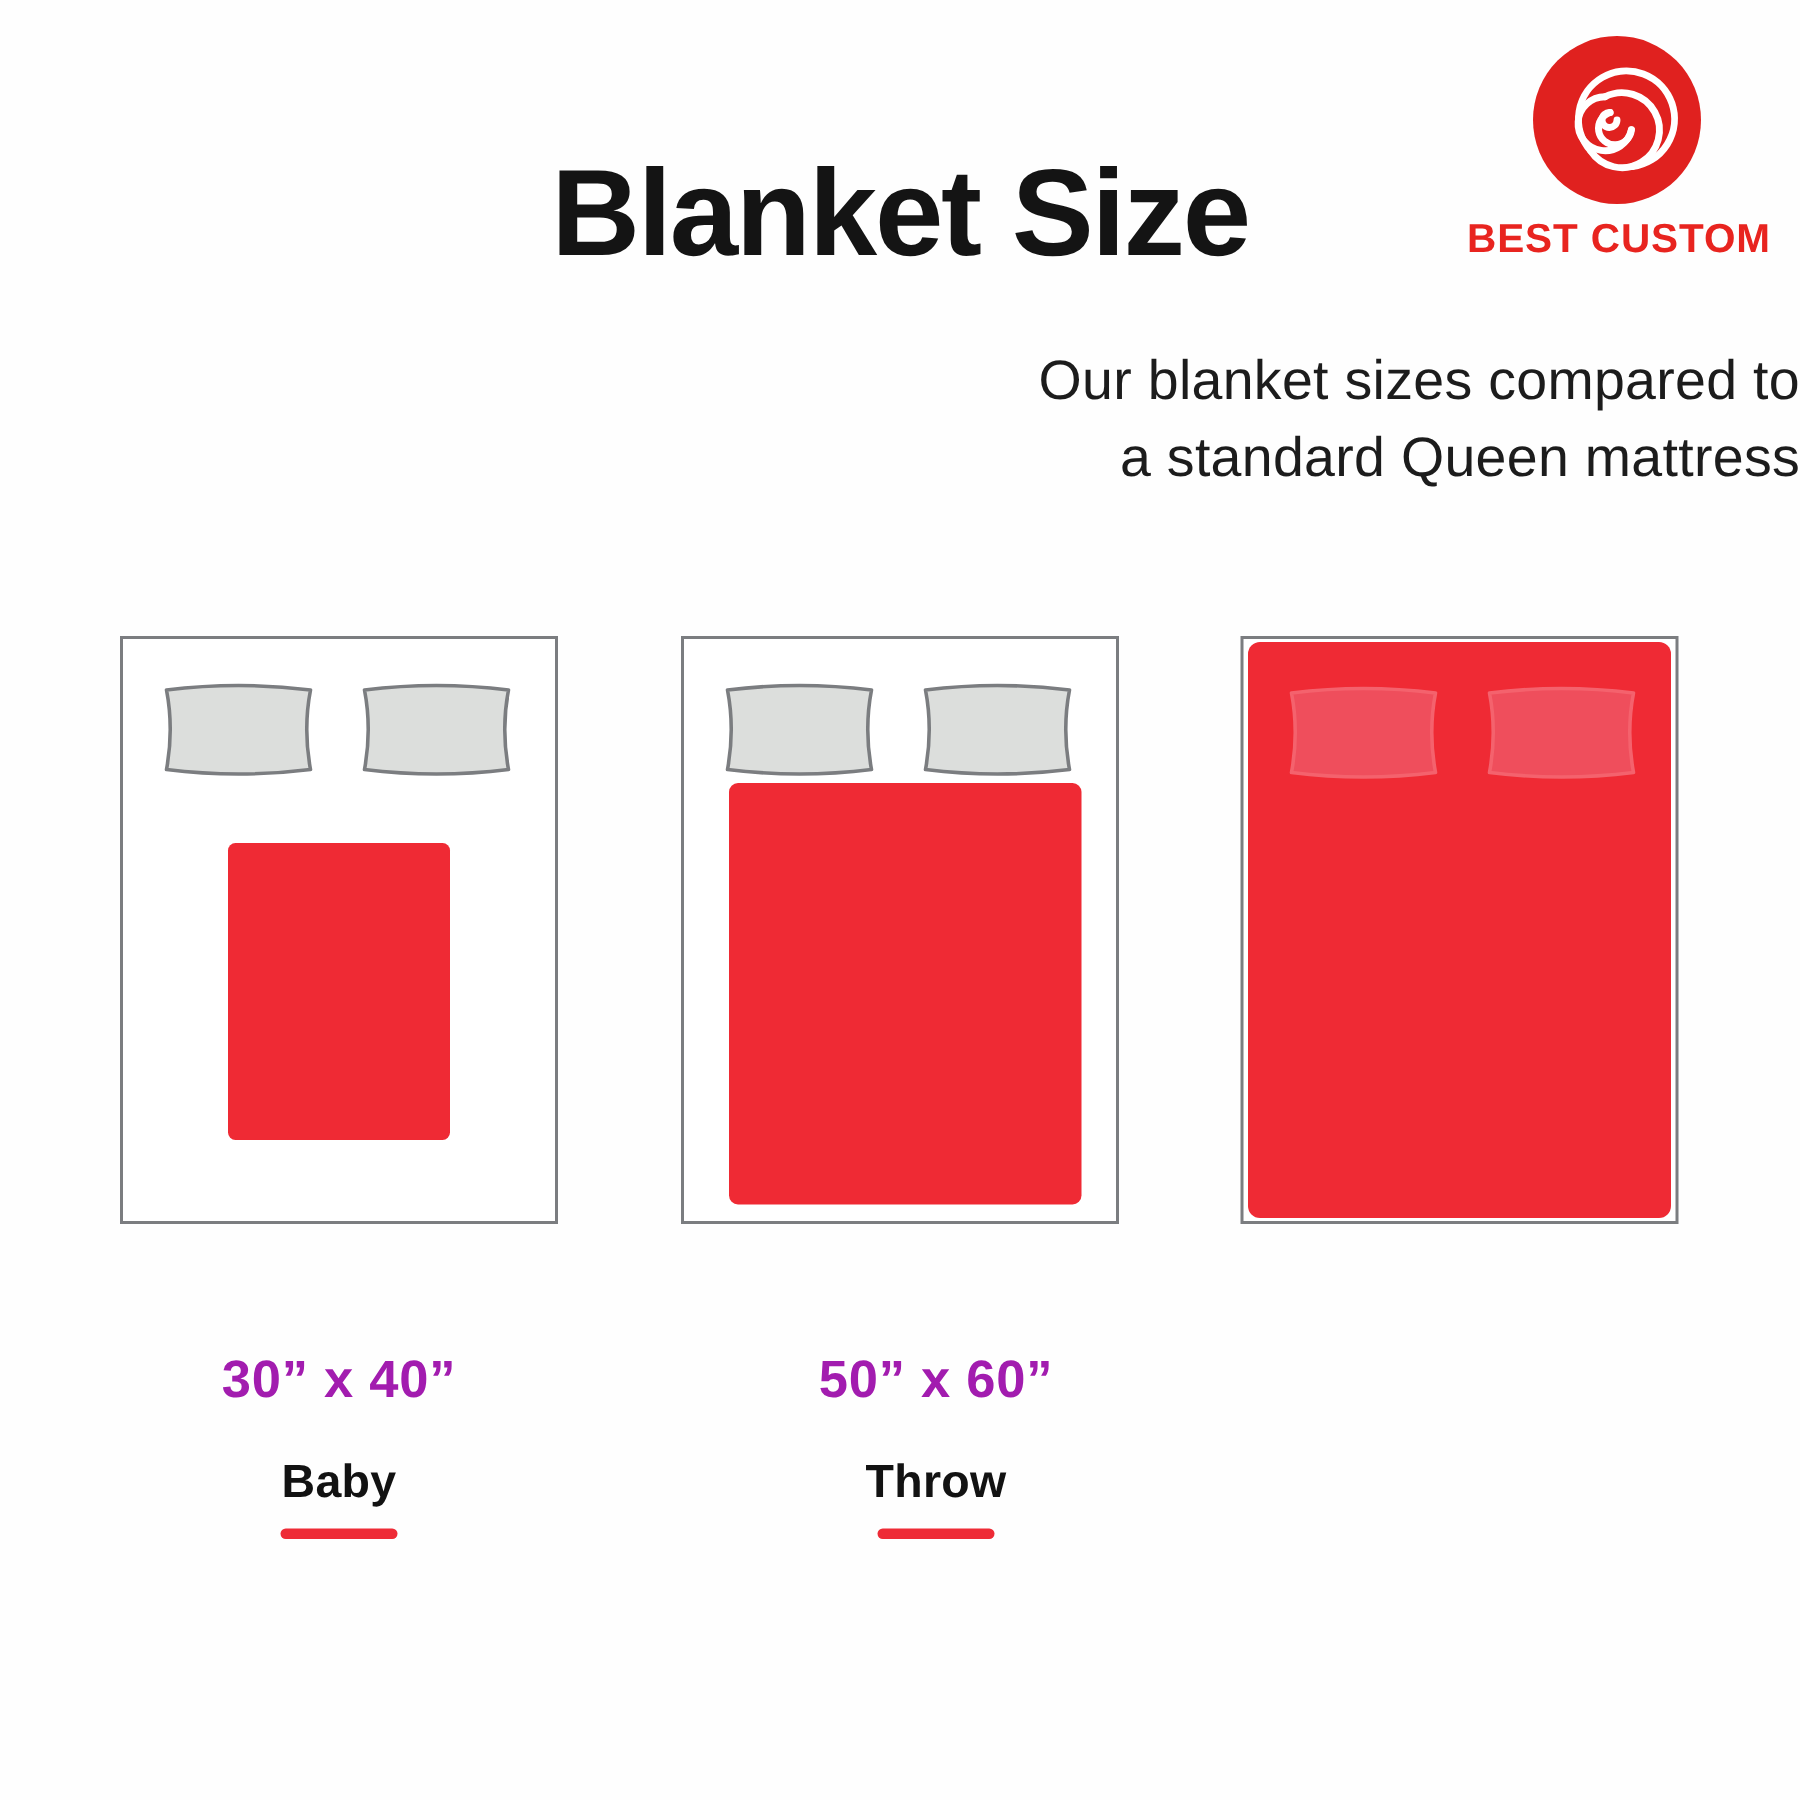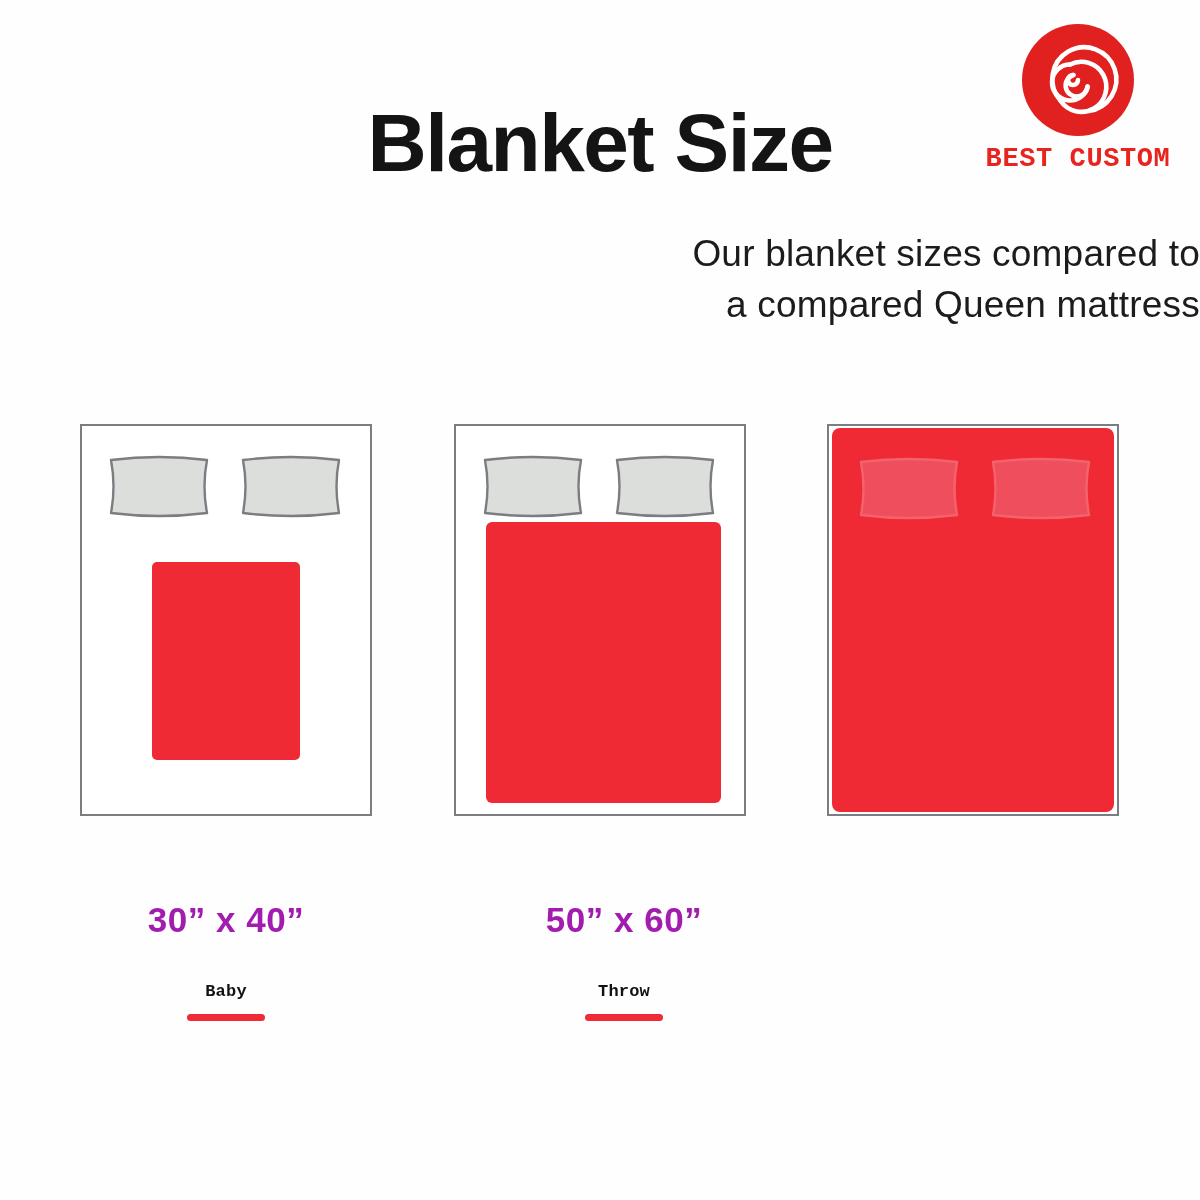--- a/index.html
+++ b/index.html
@@ -39,21 +39,21 @@
     background: #e0211f;
     position: relative;
   }
   .logo-mark svg { position: absolute; top: 0; left: 0; }
   .logo-text {
     margin-top: 8px;
     font-size: 27px;
     font-weight: 700;
     letter-spacing: 0.6px;
     color: #e8241f;
-    font-family: Liberation Mono, monospace;
+    font-family: Liberation Sans, sans-serif;
     white-space: nowrap;
   }
 
   
   .title {
     position: absolute;
     top: 102px;
     left: 0;
     width: 1200px;
     text-align: center;
@@ -165,26 +165,26 @@
 
   .dimensions {
     font-size: 35px;
     font-weight: 700;
     letter-spacing: 0.5px;
     color: #a21caf;
     font-family: "Liberation Sans", sans-serif;
     white-space: nowrap;
   }
   .size-name {
-    margin-top: 42px;
-    font-size: 17px;
+    margin-top: 30px;
+    font-size: 31px;
     font-weight: 700;
     color: #121212;
     letter-spacing: 0.2px;
-    font-family: Liberation Mono, monospace;
+    font-family: Liberation Sans, sans-serif;
   }
   .underline {
     margin: 13px auto 0;
     width: 78px;
     height: 7px;
     border-radius: 4px;
     background: #ee2b36;
   }
 </style>
 </head>
@@ -204,21 +204,21 @@
         </g>
       </svg>
     </div>
     <div class="logo-text">BEST CUSTOM</div>
   </div>
 
   <div class="title">Blanket Size</div>
 
   <div class="subtitle">
     <span class="line">Our blanket sizes compared to</span>
-    <span class="line">a compared Queen mattress</span>
+    <span class="line">a standard Queen mattress</span>
   </div>
 
   <div class="beds">
 
     <div class="bed bed-1">
       <div class="pillow left">
         <svg width="108" height="67" viewBox="0 0 108 67" aria-hidden="true">
           <path d="M6 7 Q54 1 102 7 Q97 33 102 60 Q54 66 6 60 Q11 33 6 7 Z" fill="#dcdedc" stroke="#7b7d80" stroke-width="2.4" stroke-linejoin="round"></path>
         </svg>
       </div>

